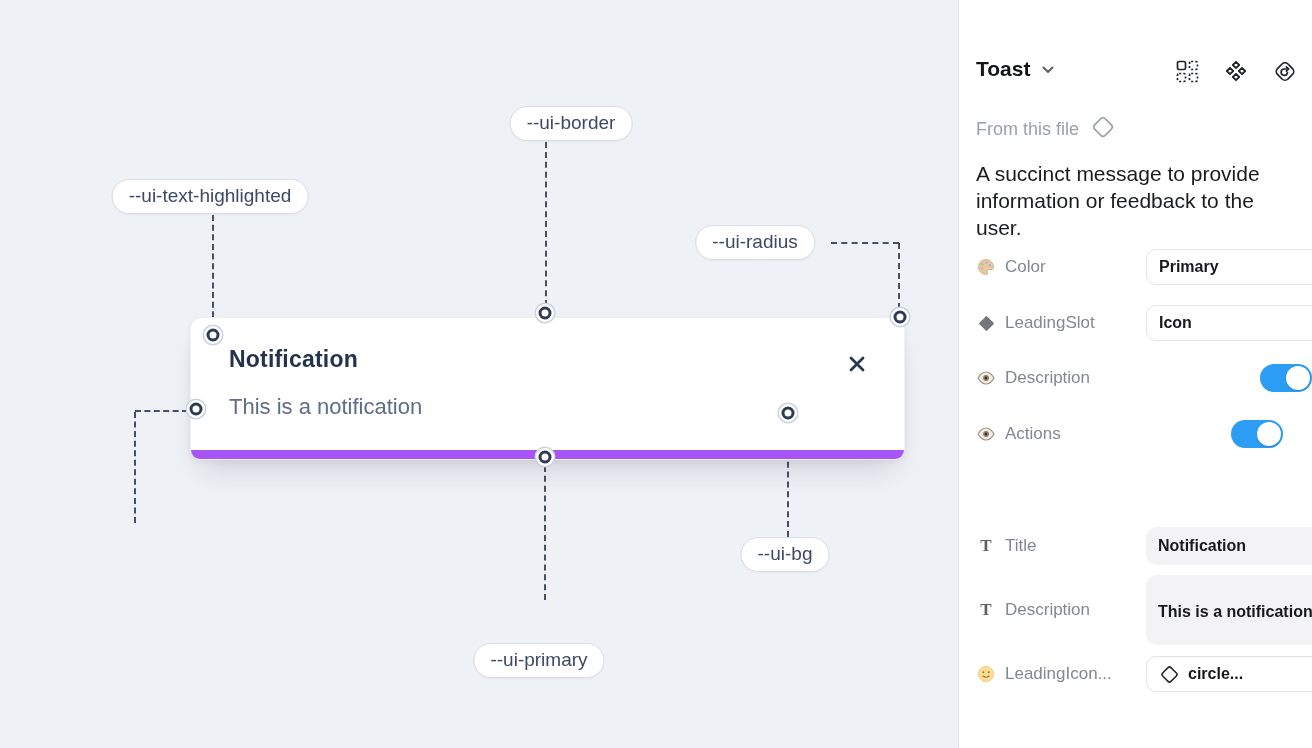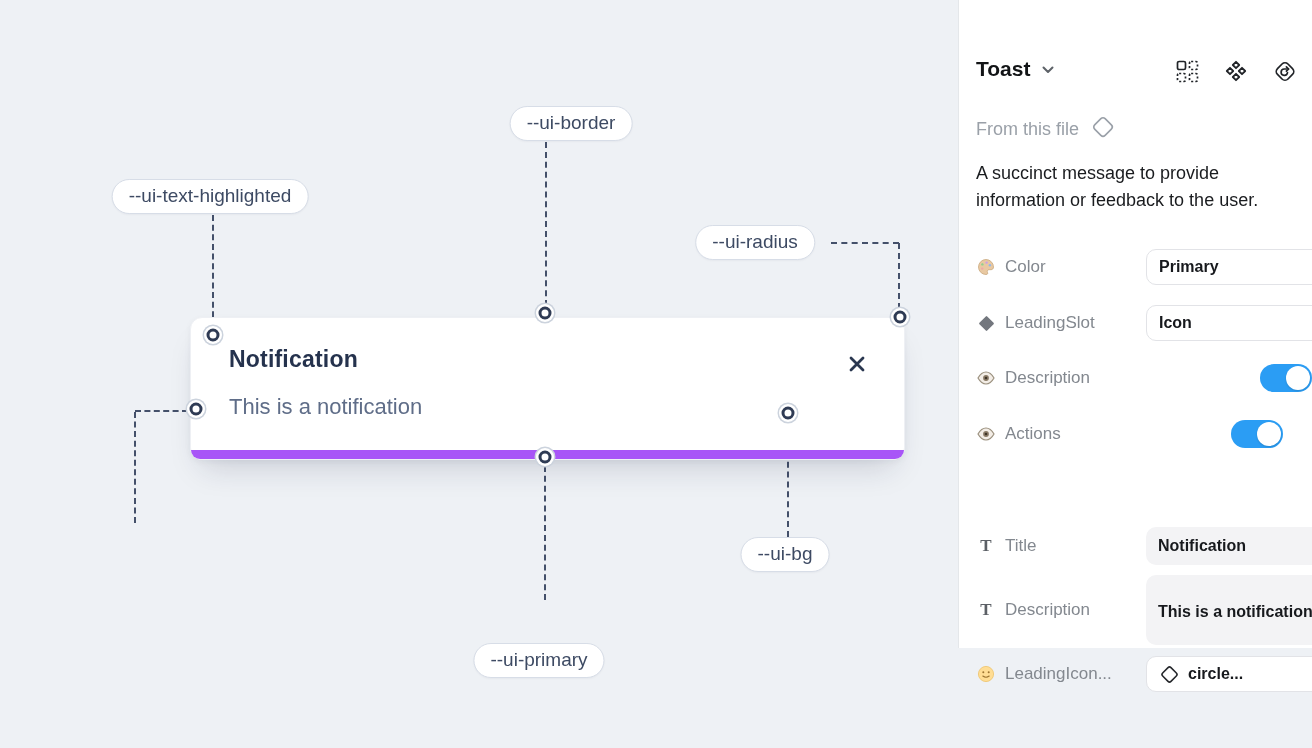--- a/index.html
+++ b/index.html
@@ -22,32 +22,32 @@
     font-size:19px; color:#3d4a63; white-space:nowrap; box-shadow:0 1px 2px rgba(20,30,60,.04); }
 
   .dash-v { position:absolute; width:0; border-left:2px dashed #44506a; }
   .dash-h { position:absolute; height:0; border-top:2px dashed #44506a; }
 
   .connector { position:absolute; width:13px; height:13px; background:#fff;
     border:3px solid #2f3b54; border-radius:50%; transform:translate(-50%,-50%);
     box-shadow:0 0 0 2.5px #ffffff, 0 0 0 4px #ccd3dd; }
 
   
-  .panel { position:absolute; left:958px; top:0; width:354px; height:648px; background:#ffffff; border-left:1px solid #e4e7ea; }
+  .panel { position:absolute; left:958px; top:0; width:354px; height:748px; background:#ffffff; border-left:1px solid #e4e7ea; }
 
   .panel-header { position:absolute; left:17px; top:57px; right:15px; height:30px; }
   .panel-title-wrap { position:absolute; left:0; top:0; display:flex; align-items:center; gap:12px; cursor:pointer; background:none; border:none; }
   .panel-title { font-size:21px; font-weight:700; color:#121416; font-family:"Liberation Sans",sans-serif; }
   .header-icons { position:absolute; right:0; top:2px; display:flex; gap:25px; }
   .icon-btn { width:24px; height:24px; display:flex; align-items:center; justify-content:center; background:none; border:none; cursor:pointer; }
 
   .from-row { position:absolute; left:17px; top:113px; display:flex; align-items:center; gap:10px;justify-content:flex-end; }
   .from-text { font-size:18px; color:#9aa0a8; }
 
-  .panel-desc { position:absolute; left:17px; top:160px; width:312px; font-size:18px; line-height:27px; color:#1a1c1f; }
+  .panel-desc { position:absolute; left:17px; top:160px; width:312px; font-size:21px; line-height:27px; color:#1a1c1f; }
 
   .prop-row { position:absolute; left:17px; right:15px; height:36px; display:flex; align-items:center; }
   .prop-label-group { display:flex; align-items:center; gap:9px; }
   .prop-icon { width:20px; display:flex; justify-content:center; align-items:center; }
   .prop-label { font-size:17px; color:#83888f; }
   .diamond-glyph { display:inline-block; width:11px; height:11px; background:#73777e; transform:rotate(45deg); border-radius:1px; }
   .t-glyph { font-family:"Liberation Serif", serif; font-size:17px; font-weight:700; color:#5c6066; }
 
   .control { position:absolute; left:170px; width:152px; }
   .select { height:36px; background:#fff; border:1px solid #e2e3e7; border-radius:10px;

